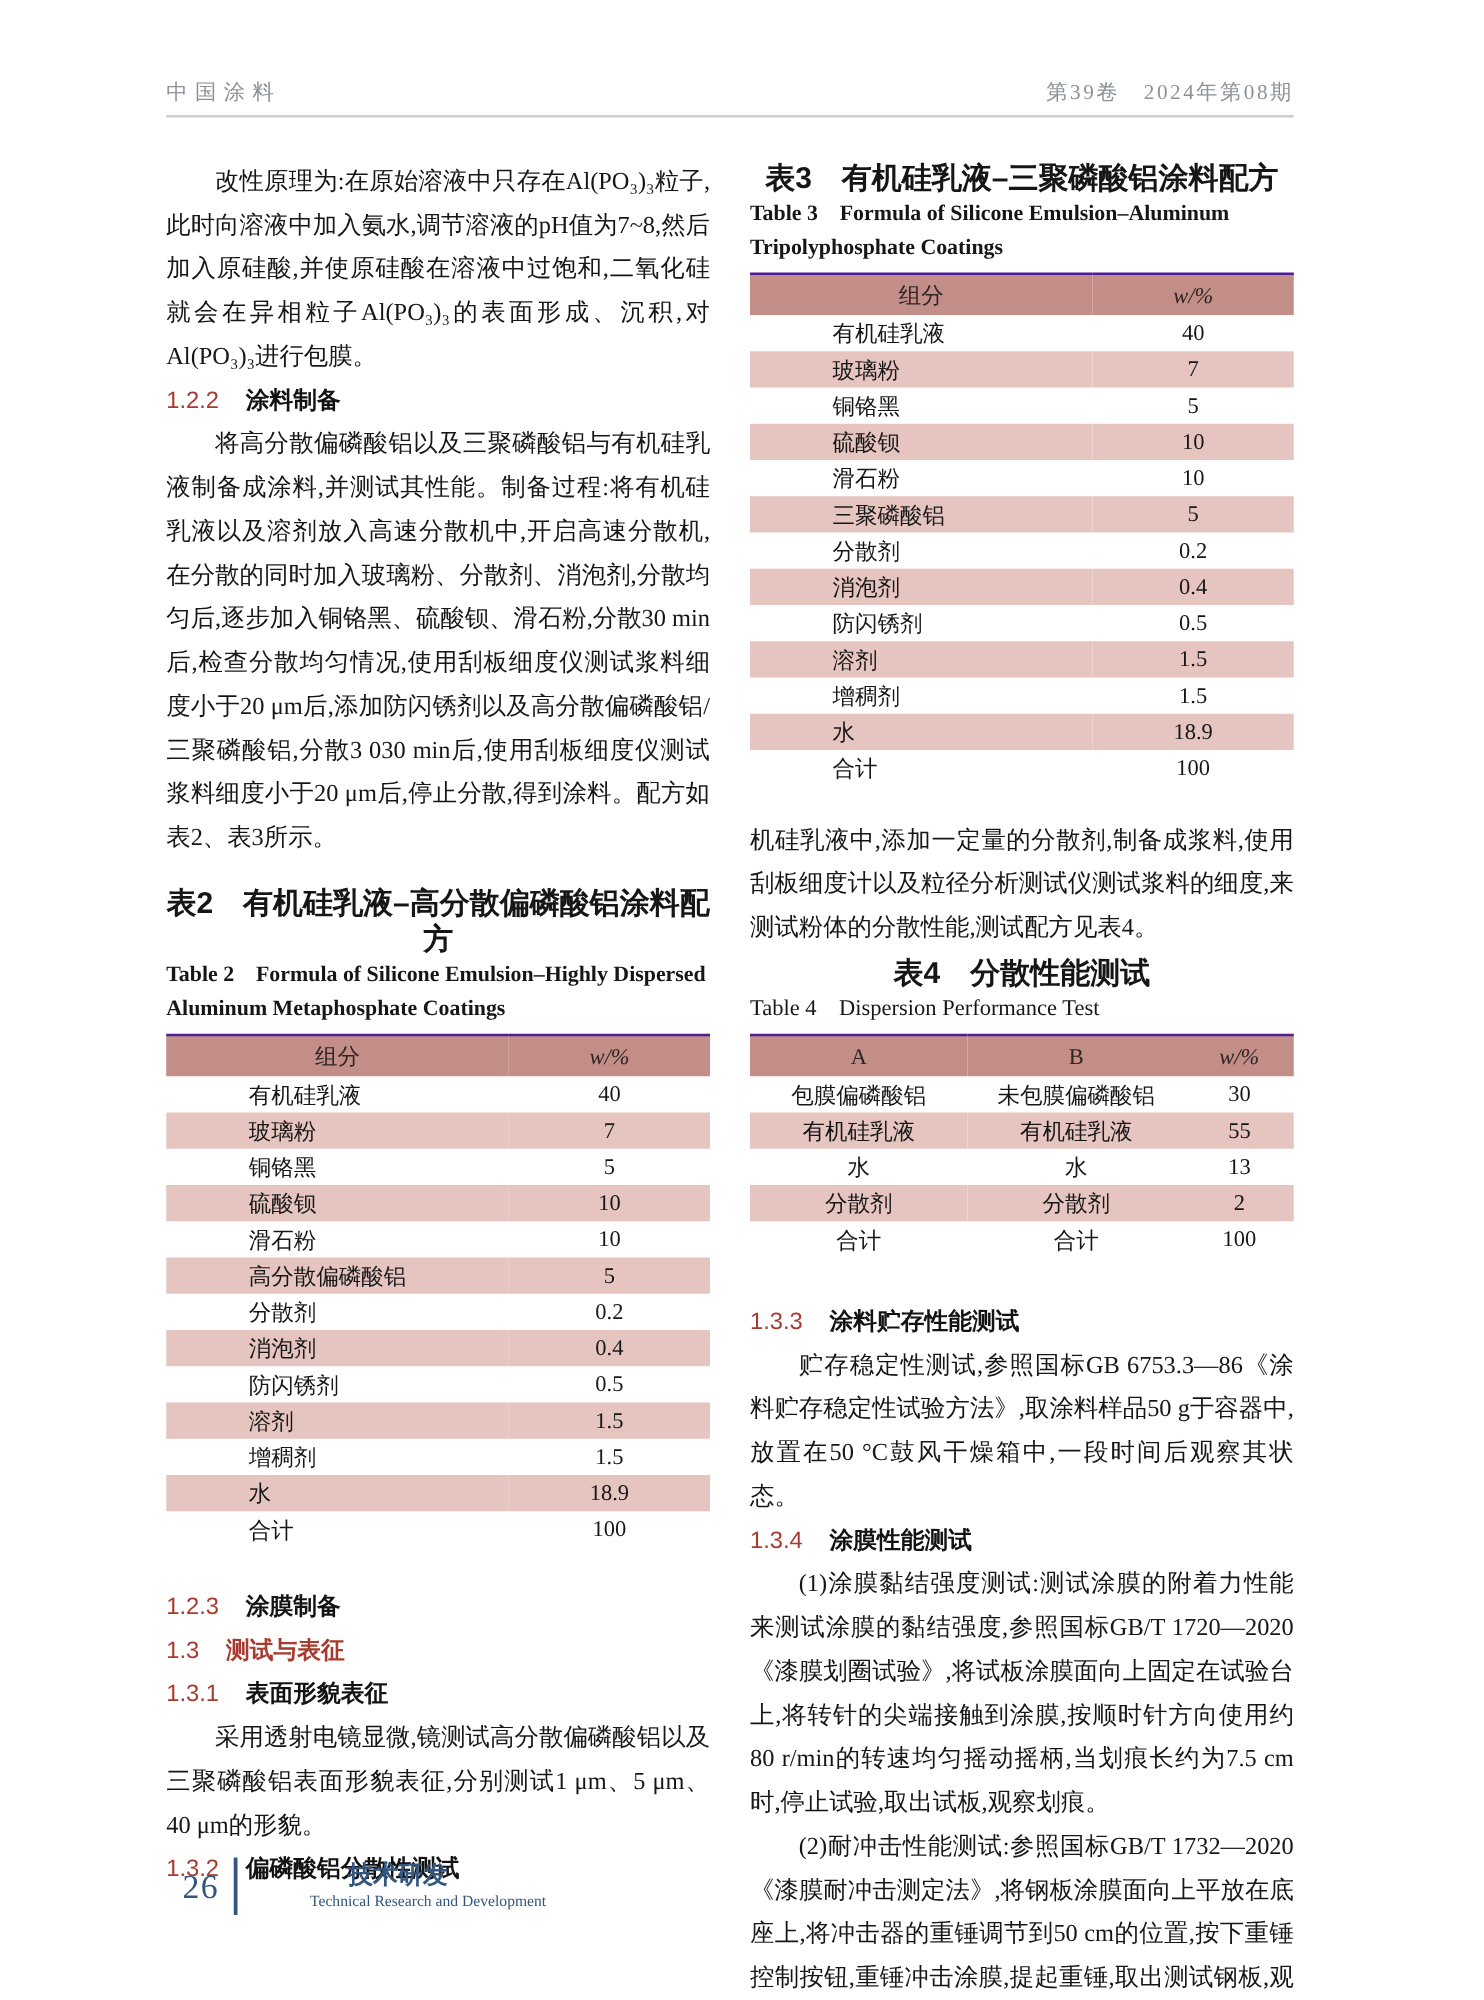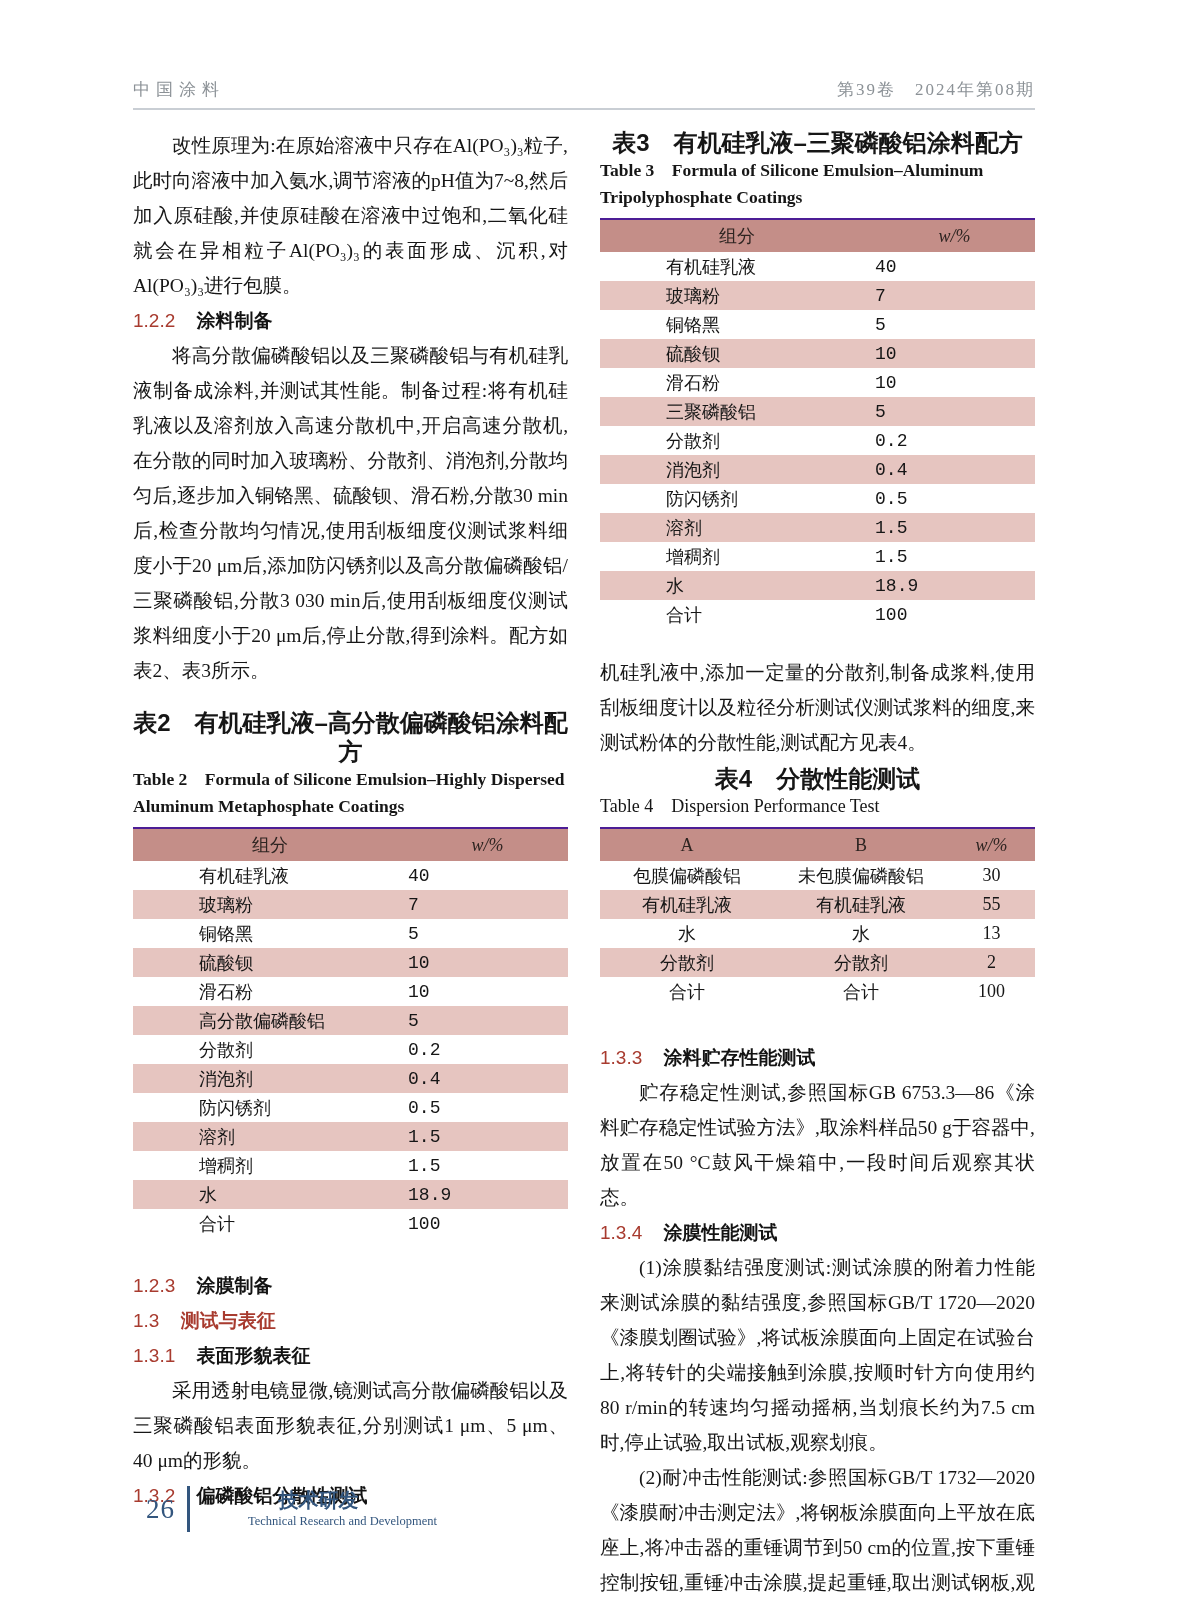--- a/index.html
+++ b/index.html
@@ -1,20 +1,20 @@
 <!DOCTYPE html>
 <html><head>
 <meta charset="utf-8">
 <style>
   html,body{margin:0;padding:0;background:#ffffff;}
   .page{position:relative;width:1187px;height:1600px;background:#fff;overflow:hidden;
         font-family:"Liberation Serif","DejaVu Serif",serif;color:#161616;}
 
   
-  .hdr{position:absolute;top:78px;left:133px;width:902px;display:flex;
+  .hdr{position:absolute;top:62px;left:133px;width:902px;display:flex;
        justify-content:space-between;align-items:flex-end;
        border-bottom:2px solid #c9ced4;padding-bottom:7px;
        color:#8b9196;font-size:17px;gap:36px;}
   .hdr .jname{letter-spacing:6px;}
   .hdr .issue{letter-spacing:2px;}
 
   
   .main{position:absolute;top:128px;left:133px;width:902px;display:flex;gap:32px;}
   .col{width:435px;}
 
@@ -38,21 +38,21 @@
 
   table.ftab{width:100%;border-collapse:collapse;margin-top:7px;
              font-size:18px;border-top:2px solid #4c1d95;}
   table.ftab th{background:#c48e88;font-weight:400;height:30px;text-align:center;
                 color:#2e2421;}
   table.ftab th.wcol{font-style:italic;}
   table.ftab td{height:27px;}
   table.ftab tbody tr:nth-child(even){background:#e6c5c0;}
   
   table.t2col td:first-child{width:63%;padding-left:66px;text-align:left;}
-  table.t2col td:last-child{font-family:Liberation Mono, monospace;}
+  table.t2col td:last-child{text-align:center;}
   table.t2col th:first-child{width:63%;}
   
   table.t3col td,table.t3col th{text-align:center;}
   table.t3col .ca{width:40%;}
   table.t3col .cb{width:40%;}
   table.t3col .cw{width:20%;}
 
   
   .ftr{position:absolute;left:146px;top:1486px;display:flex;align-items:center;text-align:center;}
   .ftr .pgnum{color:#33567e;font-size:27px;margin-right:12px;letter-spacing:1px;}

